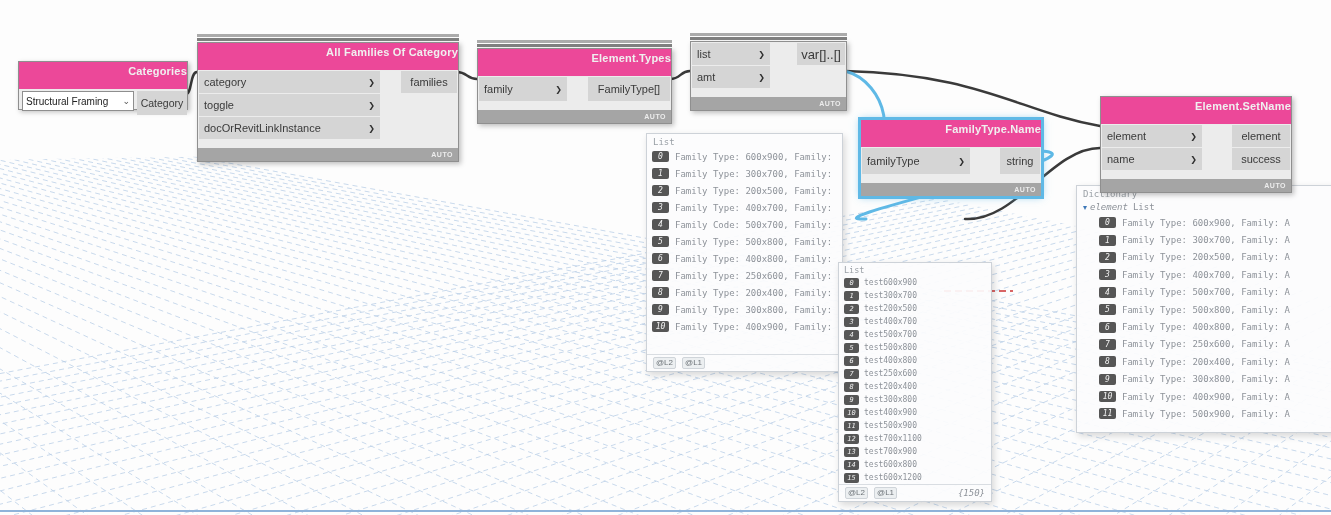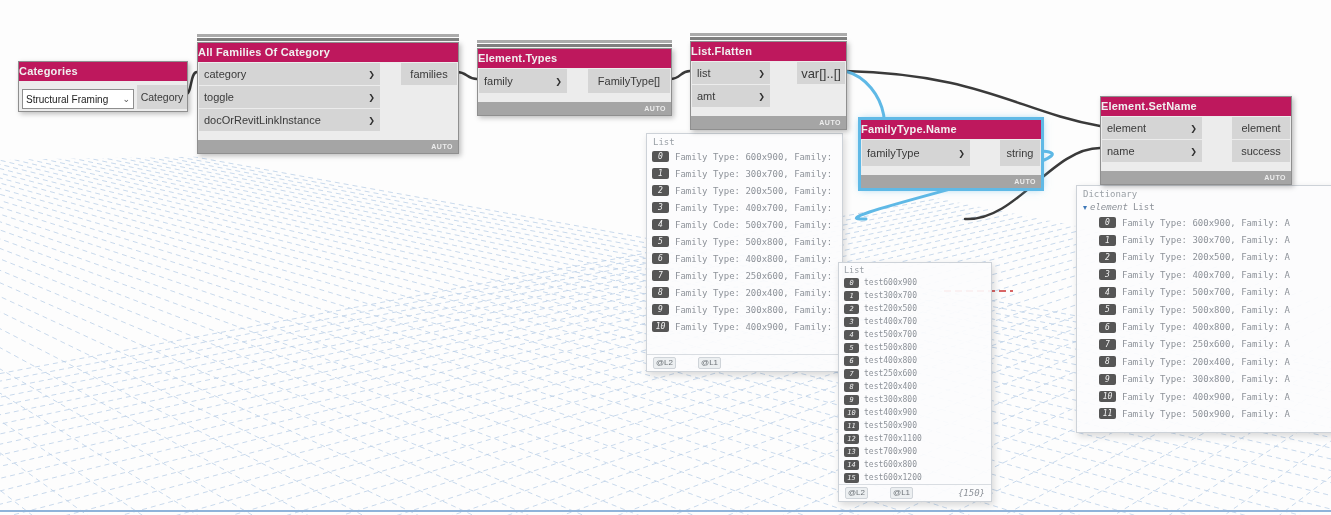--- a/index.html
+++ b/index.html
@@ -15,22 +15,22 @@
   .redline{stroke:#cc3333;stroke-width:1.5;stroke-dasharray:7 4;}
   .wire{fill:none;stroke:#3a3a3a;stroke-width:2.5;stroke-linecap:round;}
   .wire.sel{stroke:#5fb9e6;stroke-width:3;}
 
   
   .node{position:absolute;border:1px solid #8f8f8f;background:#ececec;
         box-shadow:2px 2px 5px rgba(0,0,0,.25);font-size:11px;color:#3a3a3a;}
   .node.selected{border-color:#5fb9e6;outline:2px solid #5fb9e6;box-shadow:0 0 8px rgba(95,185,230,.7);}
   .stacked::before{content:"";position:absolute;left:-1px;right:-1px;top:-5px;height:3px;background:#7f7f7f;}
   .stacked::after{content:"";position:absolute;left:-1px;right:-1px;top:-9px;height:3px;background:#ababab;}
-  .nhead{background:#be185d;color:#f0f0f0;font-weight:bold;font-size:11px;text-align:left;
-         height:19px;line-height:19px;letter-spacing:.2px;white-space:nowrap;overflow:hidden;}
+  .nhead{background:#ec4899;color:#f0f0f0;font-weight:bold;font-size:11px;text-align:right;
+         height:27px;line-height:19px;letter-spacing:.2px;white-space:nowrap;overflow:hidden;}
   .nbody{background:#ececec;padding:1px;}
   .prow{display:flex;margin-bottom:1px;}
   .prow:last-child{margin-bottom:8px;}
   .inport{background:#d5d5d5;display:flex;align-items:center;padding:0 5px;}
   .outport{background:#d5d5d5;display:flex;align-items:center;justify-content:center;margin-left:auto;}
   .plbl{font-size:11px;color:#3a3a3a;white-space:nowrap;}
   .chev{margin-left:auto;font-size:8px;color:#2f2f2f;padding-left:6px;}
   .nfoot{background:#a5a5a5;height:13px;display:flex;align-items:center;justify-content:flex-end;padding:0 5px;}
   .lacing{font-size:7px;font-weight:bold;color:#ededed;letter-spacing:.5px;}
   .dropdown{background:#fff;border:1px solid #8e8e8e;height:20px;display:flex;align-items:center;
@@ -47,21 +47,21 @@
   
   .preview{position:absolute;background:rgba(252,252,253,.93);border:1px solid #cdd2d8;
            box-shadow:2px 3px 7px rgba(0,0,0,.15);display:flex;flex-direction:column;overflow:hidden;}
   .pv-title{font-size:9px;color:#9aa0a6;padding:3px 6px 1px;font-family:"DejaVu Sans Mono",monospace;}
   .pv-rows{flex:1;overflow:hidden;}
   .pv-row{display:flex;align-items:center;height:17px;padding:0 5px;white-space:nowrap;overflow:hidden;}
   .idx{flex:none;min-width:13px;padding:0 2px;height:11px;line-height:11px;border-radius:2px;
        background:#565656;color:#f2f2f2;font-size:8px;font-style:italic;text-align:center;
        font-family:"DejaVu Sans Mono",monospace;margin-right:6px;}
   .txt{font-family:"DejaVu Sans Mono",monospace;font-size:9px;color:#8d9299;}
-  .pv-footer{border-top:1px solid #d9dde2;height:16px;display:flex;align-items:center;gap:22px;padding:0 6px;}
+  .pv-footer{border-top:1px solid #d9dde2;height:16px;display:flex;align-items:center;gap:6px;padding:0 6px;}
   .lvl{font-size:8px;color:#6d7378;background:#eceff1;border:1px solid #cfd4d9;border-radius:2px;
        padding:0 2px;line-height:10px;}
   .cnt{margin-left:auto;font-size:9px;font-style:italic;color:#8d9299;font-family:"DejaVu Sans Mono",monospace;}
   .preview.small .pv-title{font-size:8.5px;padding:2px 5px 1px;}
   .preview.small .pv-row{height:13px;}
   .preview.small .txt{font-size:8px;}
   .preview.small .idx{min-width:11px;font-size:7px;height:10px;line-height:10px;margin-right:5px;}
   .dict-key{display:flex;align-items:center;gap:3px;padding:0 6px;height:14px;}
   .tri{color:#3f78b8;font-size:8px;}
   .k{font-size:9px;font-style:italic;color:#8d9299;font-family:"DejaVu Sans Mono",monospace;}
@@ -360,21 +360,21 @@
     </div>
     <div class="pv-footer">
       <span class="lvl">@L2</span>
       <span class="lvl">@L1</span>
       <span class="cnt">{150}</span>
     </div>
   </div>
 
   <div class="node" style="left:18px;top:61px;width:168px">
     <div class="nhead">Categories</div>
-    <div class="nbody" style="height:30px;display:flex;align-items:flex-end;padding:2px 0 2px 3px;box-sizing:border-box">
+    <div class="nbody" style="height:20px;display:flex;align-items:flex-start;padding:2px 0 2px 3px;box-sizing:border-box">
       <div class="dropdown" style="width:112px;box-sizing:border-box">
         <span class="ddtext">Structural Framing</span>
         <span class="ddchev">⌄</span>
       </div>
       <div class="outport" style="width:50px;height:24px">
         <span class="plbl" style="font-size:10.5px">Category</span>
       </div>
     </div>
   </div>
 
@@ -420,21 +420,20 @@
           <span class="plbl">FamilyType[]</span>
         </div>
       </div>
     </div>
     <div class="nfoot">
       <span class="lacing">AUTO</span>
     </div>
   </div>
 
   <div class="node stacked" style="left:690px;top:41px;width:155px">
-    <div class="nhead">List.Flatten</div>
     <div class="nbody">
       <div class="prow" style="height:22px">
         <div class="inport" style="width:78px;box-sizing:border-box">
           <span class="plbl">list</span>
           <span class="chev">❯</span>
         </div>
         <div class="outport" style="width:48px">
           <span class="plbl" style="font-size:13px">var[]..[]</span>
         </div>
       </div>

